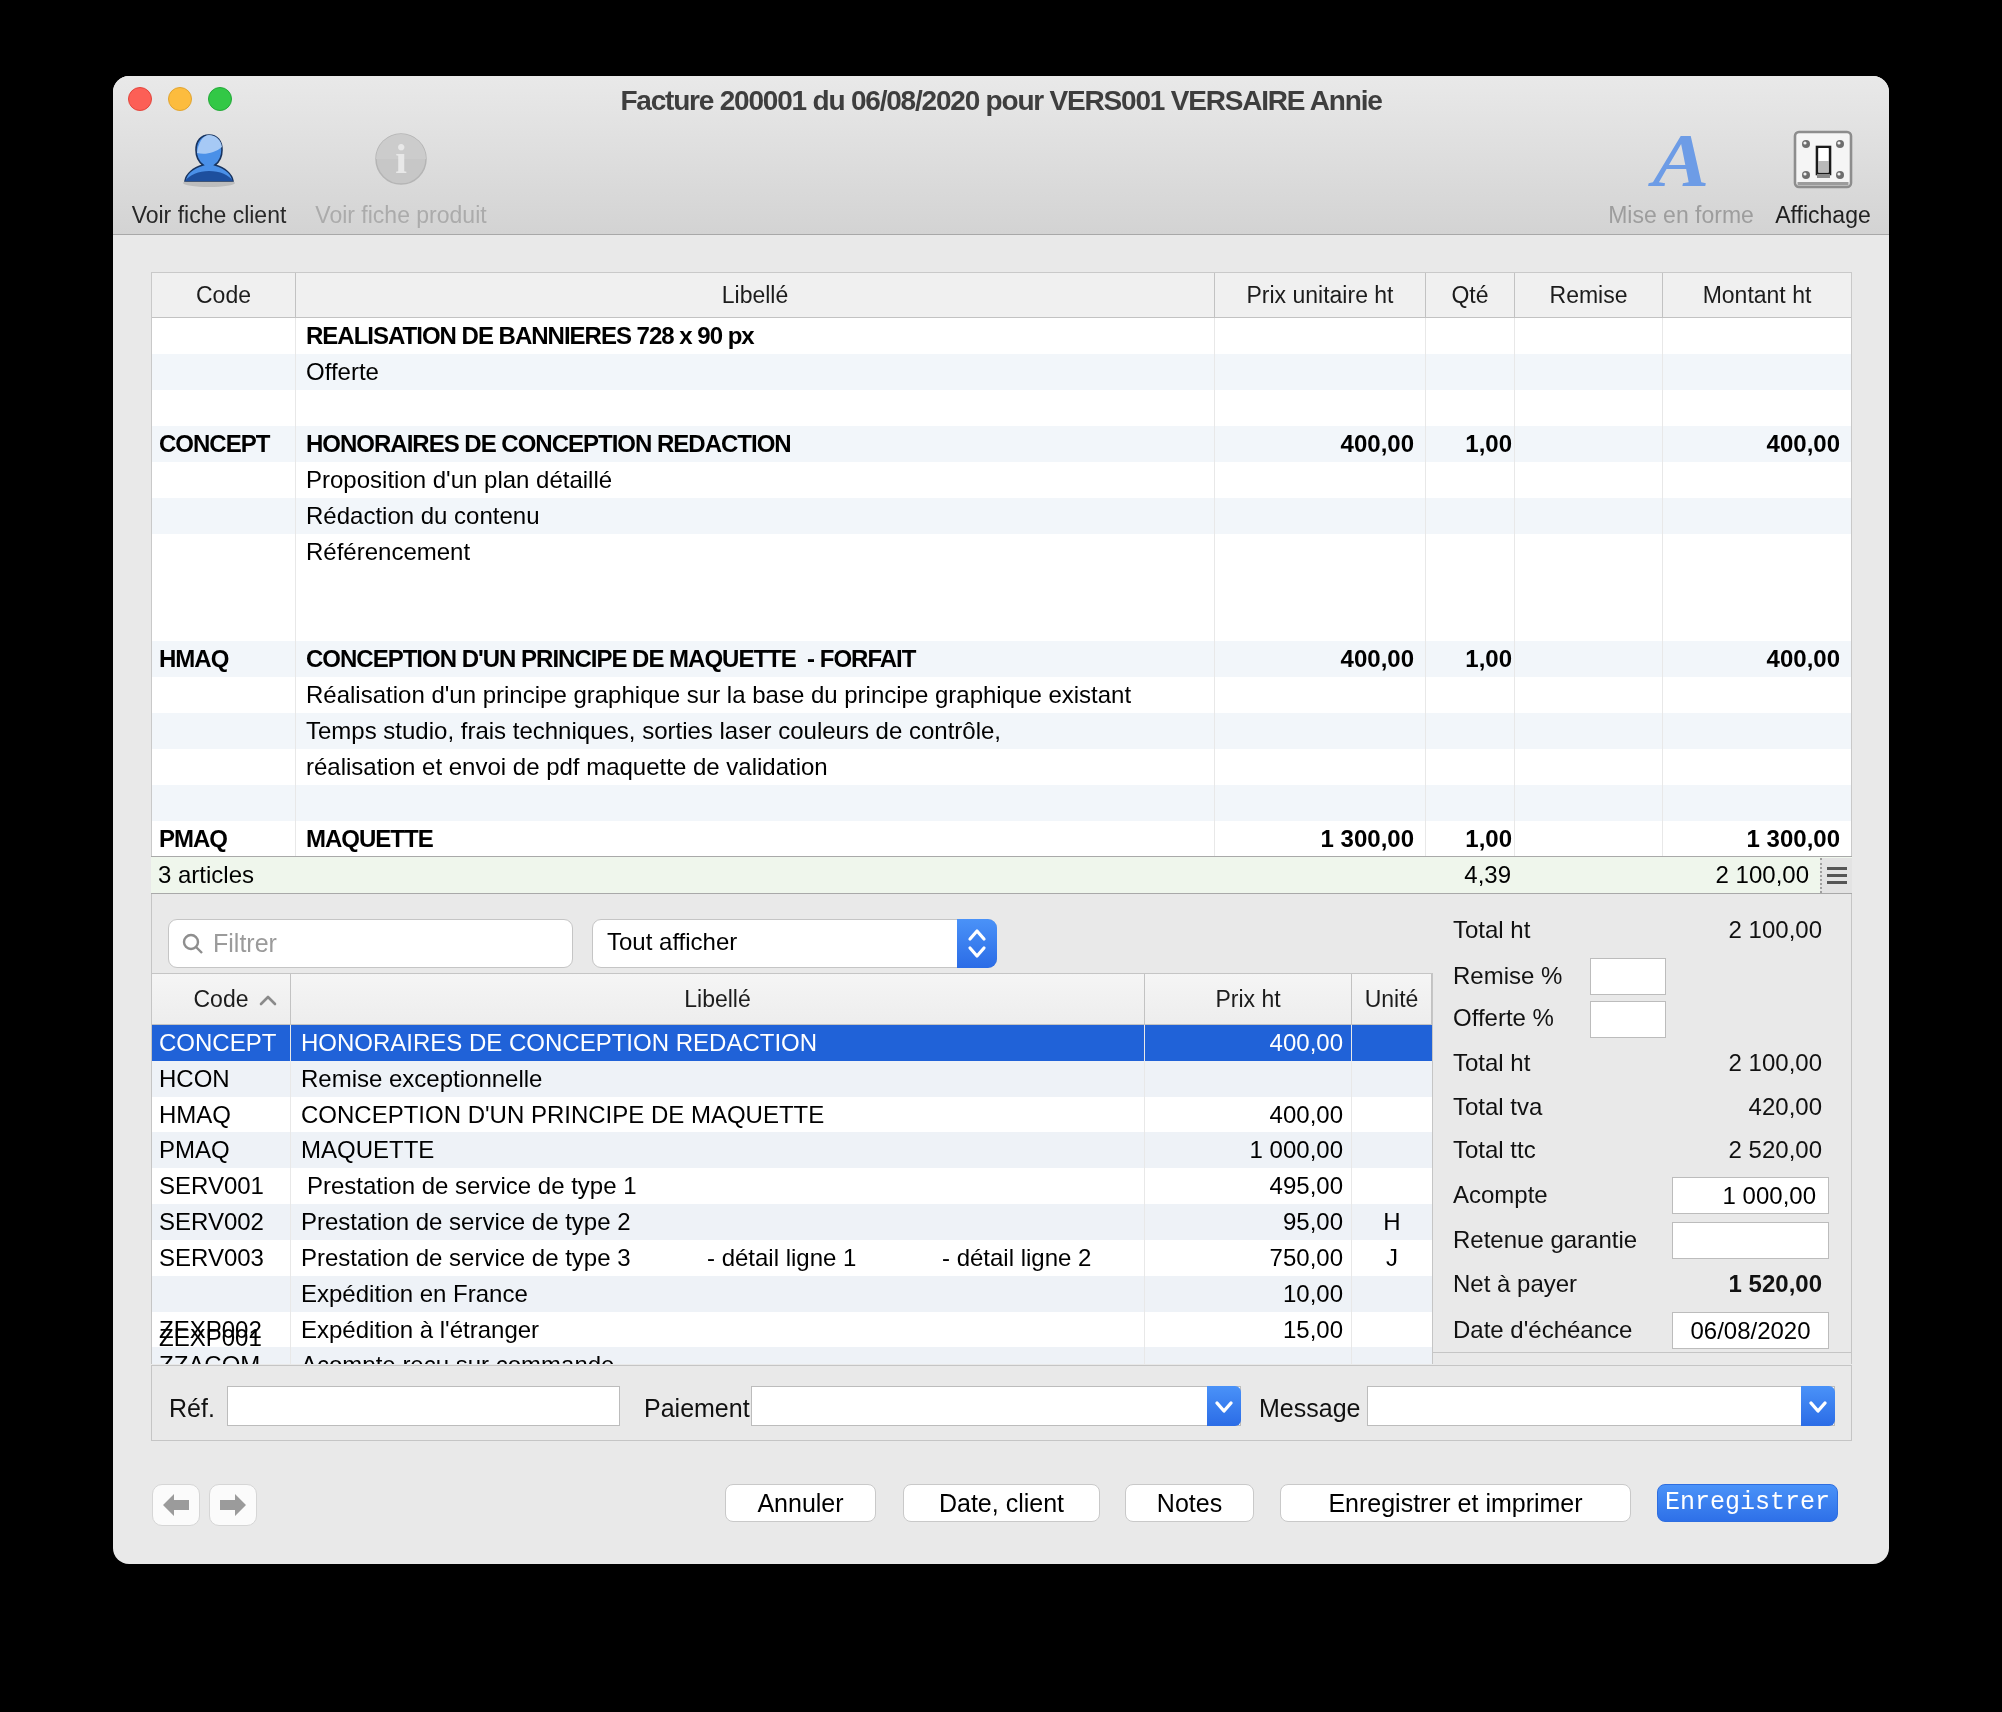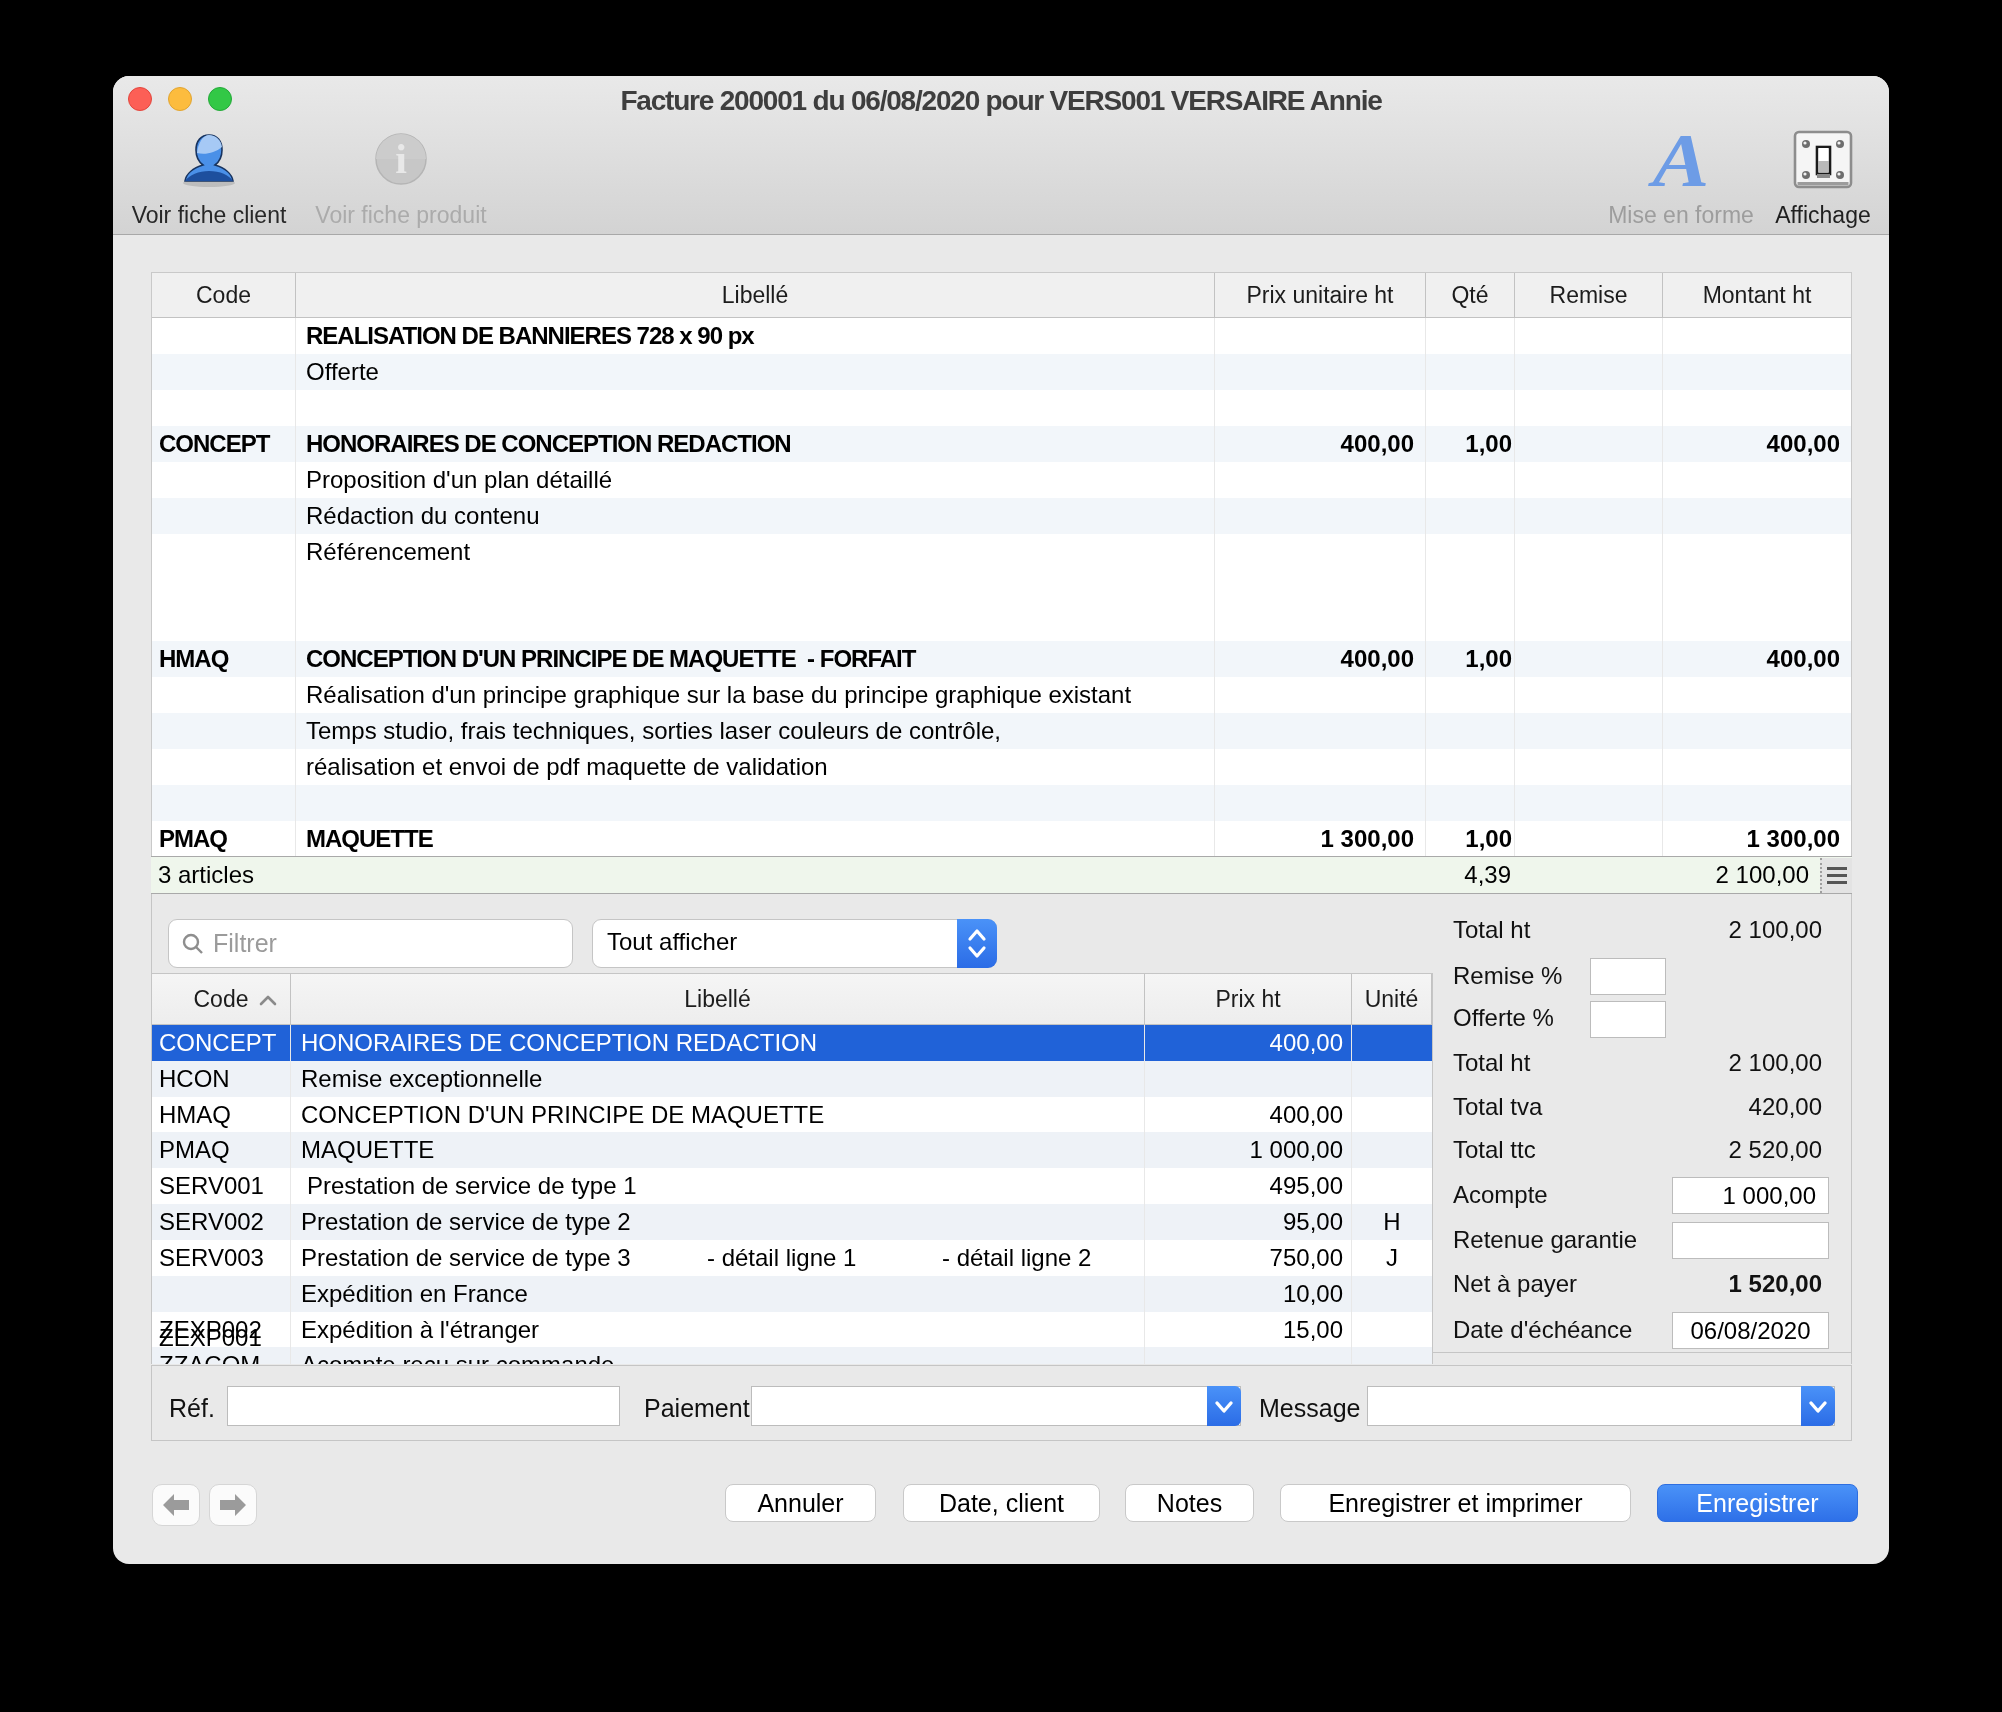--- a/index.html
+++ b/index.html
@@ -339,14 +339,14 @@
   </div>
   <div class="navbtn" style="left:96px; top:1408px;">
     <svg width="30" height="26" style="left:8px; top:7px;" viewBox="0 0 30 26">
       <path d="M17 2 L17 8 L2 8 L2 18 L17 18 L17 24 L28 13 Z" fill="#9b9b9b"></path>
     </svg>
   </div>
   <div class="btn" style="left:612px; top:1408px; width:151px;">Annuler</div>
   <div class="btn" style="left:790px; top:1408px; width:197px;">Date, client</div>
   <div class="btn" style="left:1012px; top:1408px; width:129px;">Notes</div>
   <div class="btn" style="left:1167px; top:1408px; width:351px;">Enregistrer et imprimer</div>
-  <div class="btn blue" style="left:1544px; top:1408px; width:201px;">Enregistrer</div>
+  <div class="btn blue" style="left:1544px; top:1408px; width:181px;font-family:Liberation Mono, monospace;">Enregistrer</div>
 </div>
 
 </body></html>

